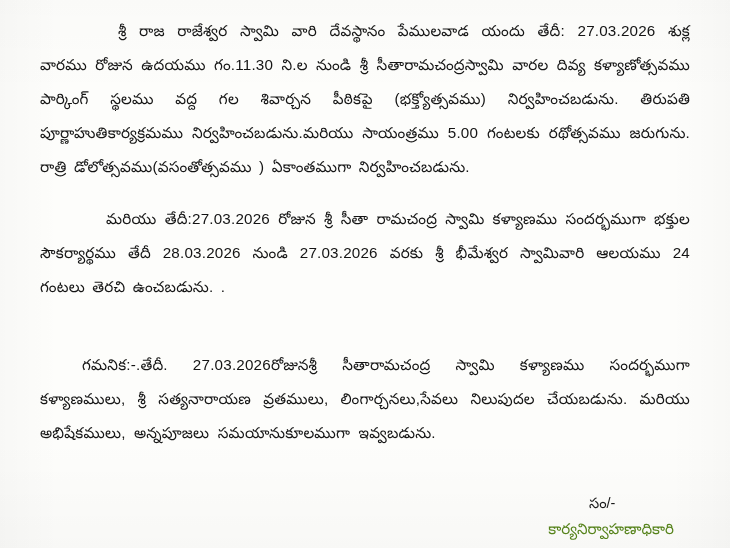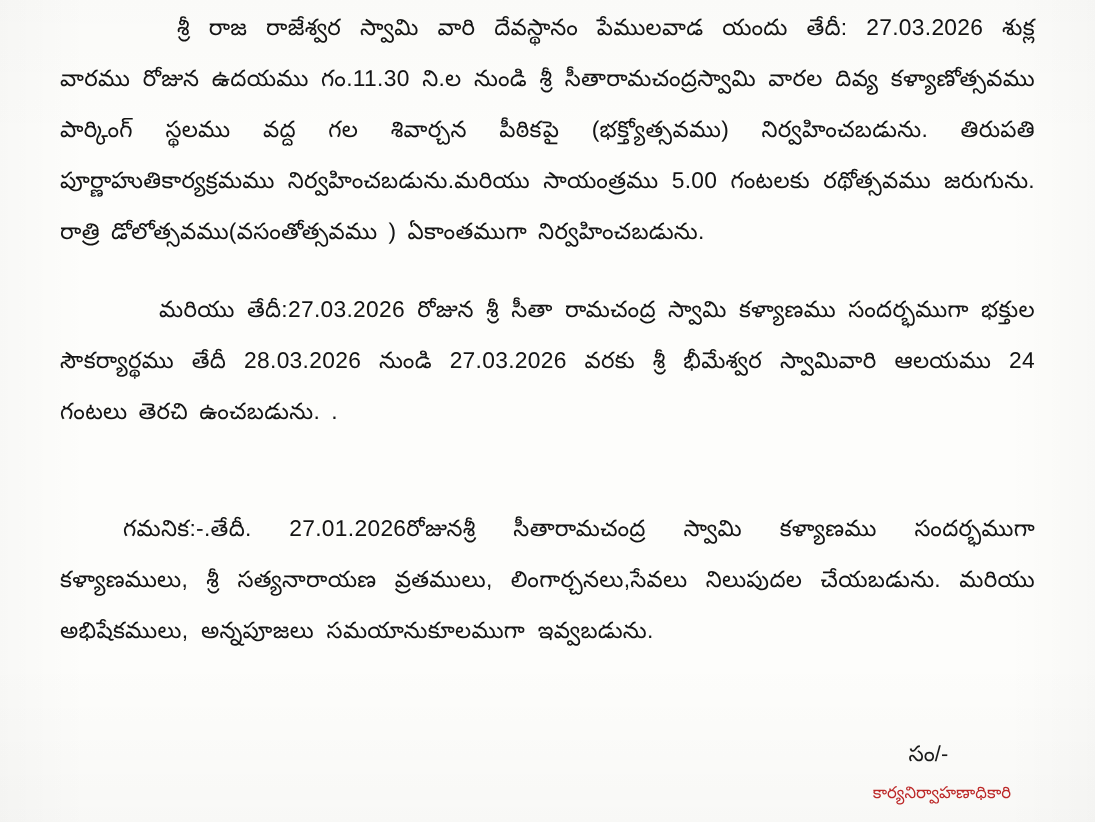--- a/index.html
+++ b/index.html
@@ -25,21 +25,21 @@
       linear-gradient(180deg, rgba(0,0,0,0.012) 0%, rgba(0,0,0,0.0) 18%, rgba(0,0,0,0.0) 80%, rgba(0,0,0,0.02) 100%),
       linear-gradient(90deg, rgba(0,0,0,0.02) 0%, rgba(0,0,0,0.0) 8%, rgba(0,0,0,0.0) 92%, rgba(0,0,0,0.02) 100%);
     pointer-events: none;
   }
   .doc-body {
     position: absolute;
     left: 0;
     top: 0;
     right: 0;
     bottom: 0;
-    padding: 2px 40px 0 40px;
+    padding: 14px 40px 0 40px;
     box-sizing: border-box;
   }
   .para {
     font-size: 15.2px;
     line-height: 34px;
     text-align: justify;
     text-justify: inter-word;
     word-spacing: 3px;
     letter-spacing: 0.2px;
     color: #141414;
@@ -64,36 +64,36 @@
     text-align: center;
     font-size: 14.5px;
     line-height: 26px;
   }
   .sign-line1 {
     display: block;
     margin-right: 18px;
   }
   .sign-line2 {
     display: block;
-    font-size: 11px;
-    color: #b91c1c;
+    font-size: 15px;
+    color: #4d7c0f;
     opacity: 0.95;
   }
 </style>
 </head>
 <body>
 
 <div id="page">
   <div class="doc-body">
 
     <p class="para p1">శ్రీ రాజ రాజేశ్వర స్వామి వారి  దేవస్థానం పేములవాడ యందు తేదీ: 27.03.2026 శుక్ల  వారము  రోజున  ఉదయము  గం.11.30  ని.ల  నుండి  శ్రీ సీతారామచంద్రస్వామి వారల దివ్య కళ్యాణోత్సవము పార్కింగ్ స్థలము వద్ద గల శివార్చన పీఠికపై  (భక్త్యోత్సవము) నిర్వహించబడును.   తిరుపతి     పూర్ణాహుతికార్యక్రమము    నిర్వహించబడును.మరియు సాయంత్రము 5.00 గంటలకు రథోత్సవము జరుగును. రాత్రి డోలోత్సవము(వసంతోత్సవము ) ఏకాంతముగా  నిర్వహించబడును.</p>
 
     <p class="para p2">మరియు తేదీ:27.03.2026 రోజున శ్రీ సీతా రామచంద్ర స్వామి కళ్యాణము సందర్భముగా భక్తుల సౌకర్యార్థము తేదీ 28.03.2026 నుండి 27.03.2026 వరకు శ్రీ భీమేశ్వర స్వామివారి ఆలయము 24 గంటలు తెరచి ఉంచబడును. .</p>
 
-    <p class="para p3">గమనిక:-.తేదీ. 27.01.2026రోజునశ్రీ సీతారామచంద్ర  స్వామి కళ్యాణము  సందర్భముగా కళ్యాణములు, శ్రీ సత్యనారాయణ  వ్రతములు, లింగార్చనలు,సేవలు నిలుపుదల చేయబడును. మరియు  అభిషేకములు, అన్నపూజలు  సమయానుకూలముగా ఇవ్వబడును.</p>
+    <p class="para p3">గమనిక:-.తేదీ. 27.03.2026రోజునశ్రీ సీతారామచంద్ర  స్వామి కళ్యాణము  సందర్భముగా కళ్యాణములు, శ్రీ సత్యనారాయణ  వ్రతములు, లింగార్చనలు,సేవలు నిలుపుదల చేయబడును. మరియు  అభిషేకములు, అన్నపూజలు  సమయానుకూలముగా ఇవ్వబడును.</p>
 
   </div>
 
   <div class="sign-block">
     <span class="sign-line1">సం/-</span>
     <span class="sign-line2">కార్యనిర్వాహణాధికారి</span>
   </div>
 </div>
 
 </body></html>

